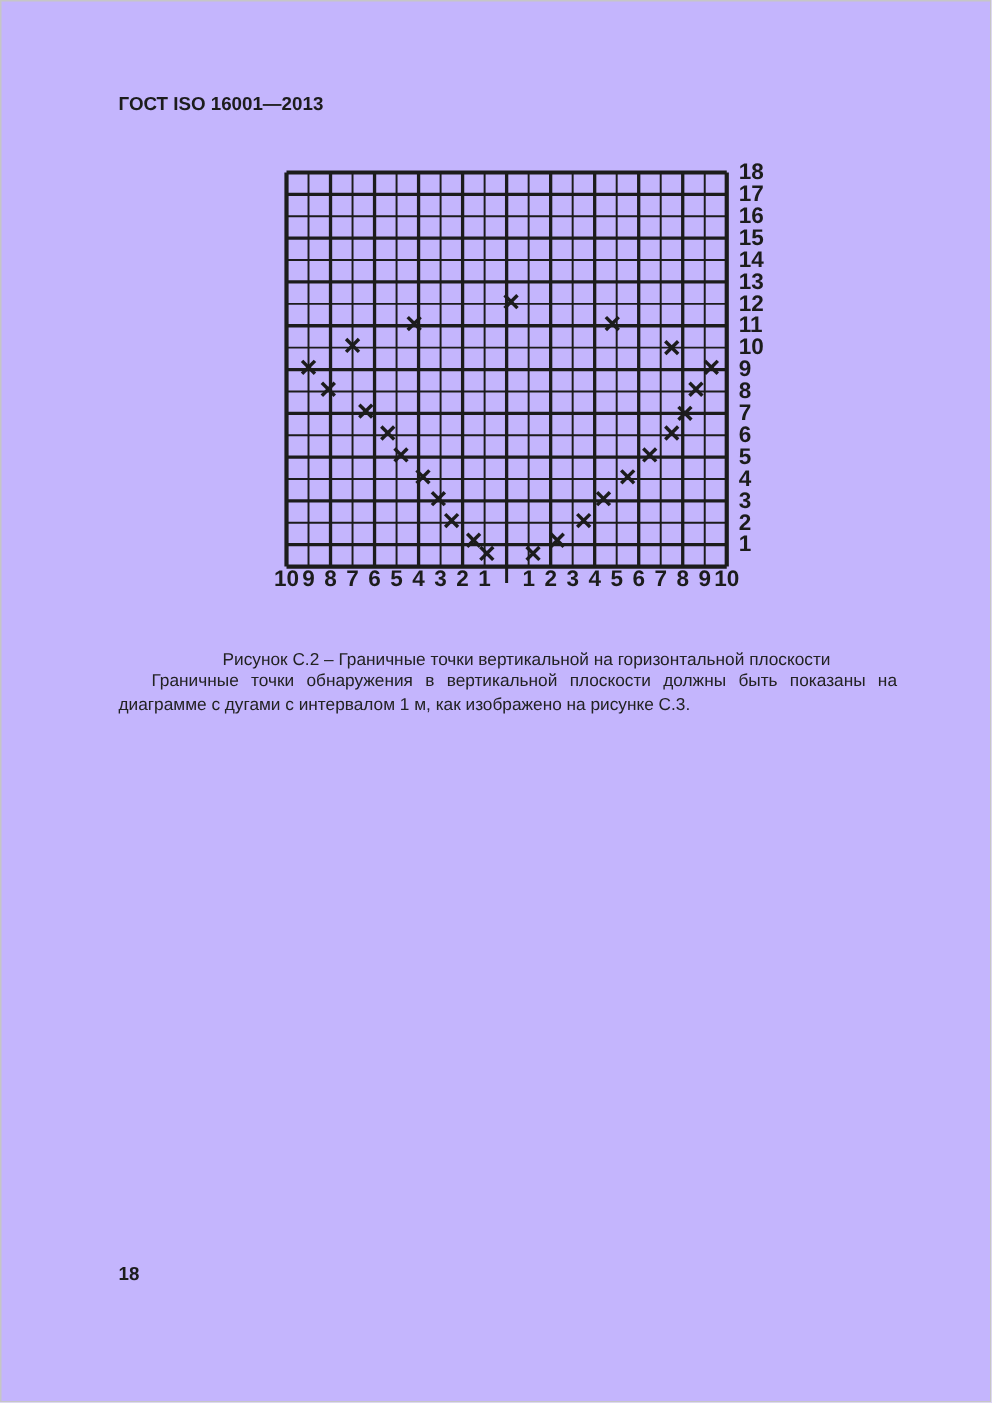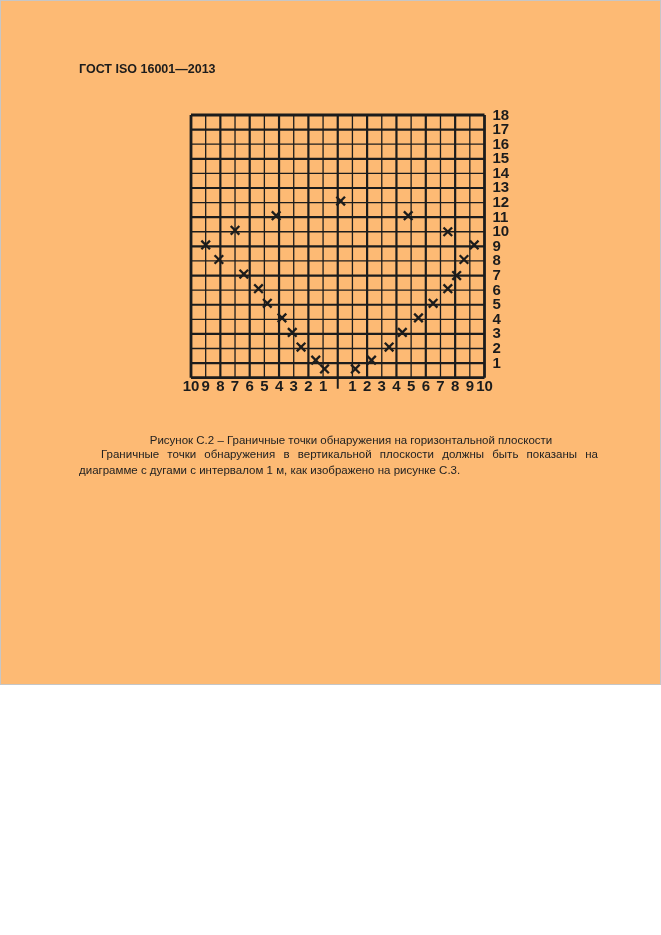--- a/index.html
+++ b/index.html
@@ -1,20 +1,20 @@
 <!DOCTYPE html>
 <html><head>
 <meta charset="utf-8">
 <style>
   html,body{margin:0;padding:0;background:#ffffff;}
   .page{
     position:relative;
-    width:661px;height:685px;
+    width:661px;height:935px;
     box-sizing:border-box;
-    background:#fdba74;
+    background:#c4b5fd;
     border:1px solid #c6c6c6;
     font-family:"Liberation Sans", sans-serif;
     color:#1c1c1c;
     overflow:hidden;
   }
   .doc-header{
     position:absolute;left:78px;top:61px;
     font-size:12.5px;font-weight:bold;
     color:#1c1c1c;white-space:nowrap;
   }
@@ -170,19 +170,19 @@
         <line x1="262.5125" y1="130.45999999999998" x2="271.1125" y2="139.06" stroke="#1c1c1c" stroke-width="2.3"></line>
         <line x1="262.5125" y1="139.06" x2="271.1125" y2="130.45999999999998" stroke="#1c1c1c" stroke-width="2.3"></line>
         <line x1="271.3175" y1="174.245" x2="279.9175" y2="182.84500000000003" stroke="#1c1c1c" stroke-width="2.3"></line>
         <line x1="271.3175" y1="182.84500000000003" x2="279.9175" y2="174.245" stroke="#1c1c1c" stroke-width="2.3"></line>
         <line x1="278.65500000000003" y1="158.19050000000001" x2="287.25500000000005" y2="166.79050000000004" stroke="#1c1c1c" stroke-width="2.3"></line>
         <line x1="278.65500000000003" y1="166.79050000000004" x2="287.25500000000005" y2="158.19050000000001" stroke="#1c1c1c" stroke-width="2.3"></line>
         <line x1="288.9275" y1="143.5955" x2="297.52750000000003" y2="152.1955" stroke="#1c1c1c" stroke-width="2.3"></line>
         <line x1="288.9275" y1="152.1955" x2="297.52750000000003" y2="143.5955" stroke="#1c1c1c" stroke-width="2.3"></line>
       </svg></div>
 
-  <div class="figure-caption">Рисунок С.2 – Граничные точки  обнаружения на горизонтальной плоскости</div>
+  <div class="figure-caption">Рисунок С.2 – Граничные точки  вертикальной на горизонтальной плоскости</div>
 
   <div class="body-paragraph">Граничные точки обнаружения в вертикальной плоскости должны быть показаны на диаграмме с дугами с интервалом 1 м, как изображено на рисунке С.3.</div>
 
   <div class="page-number">18</div>
 
 </div>
 
 </body></html>

